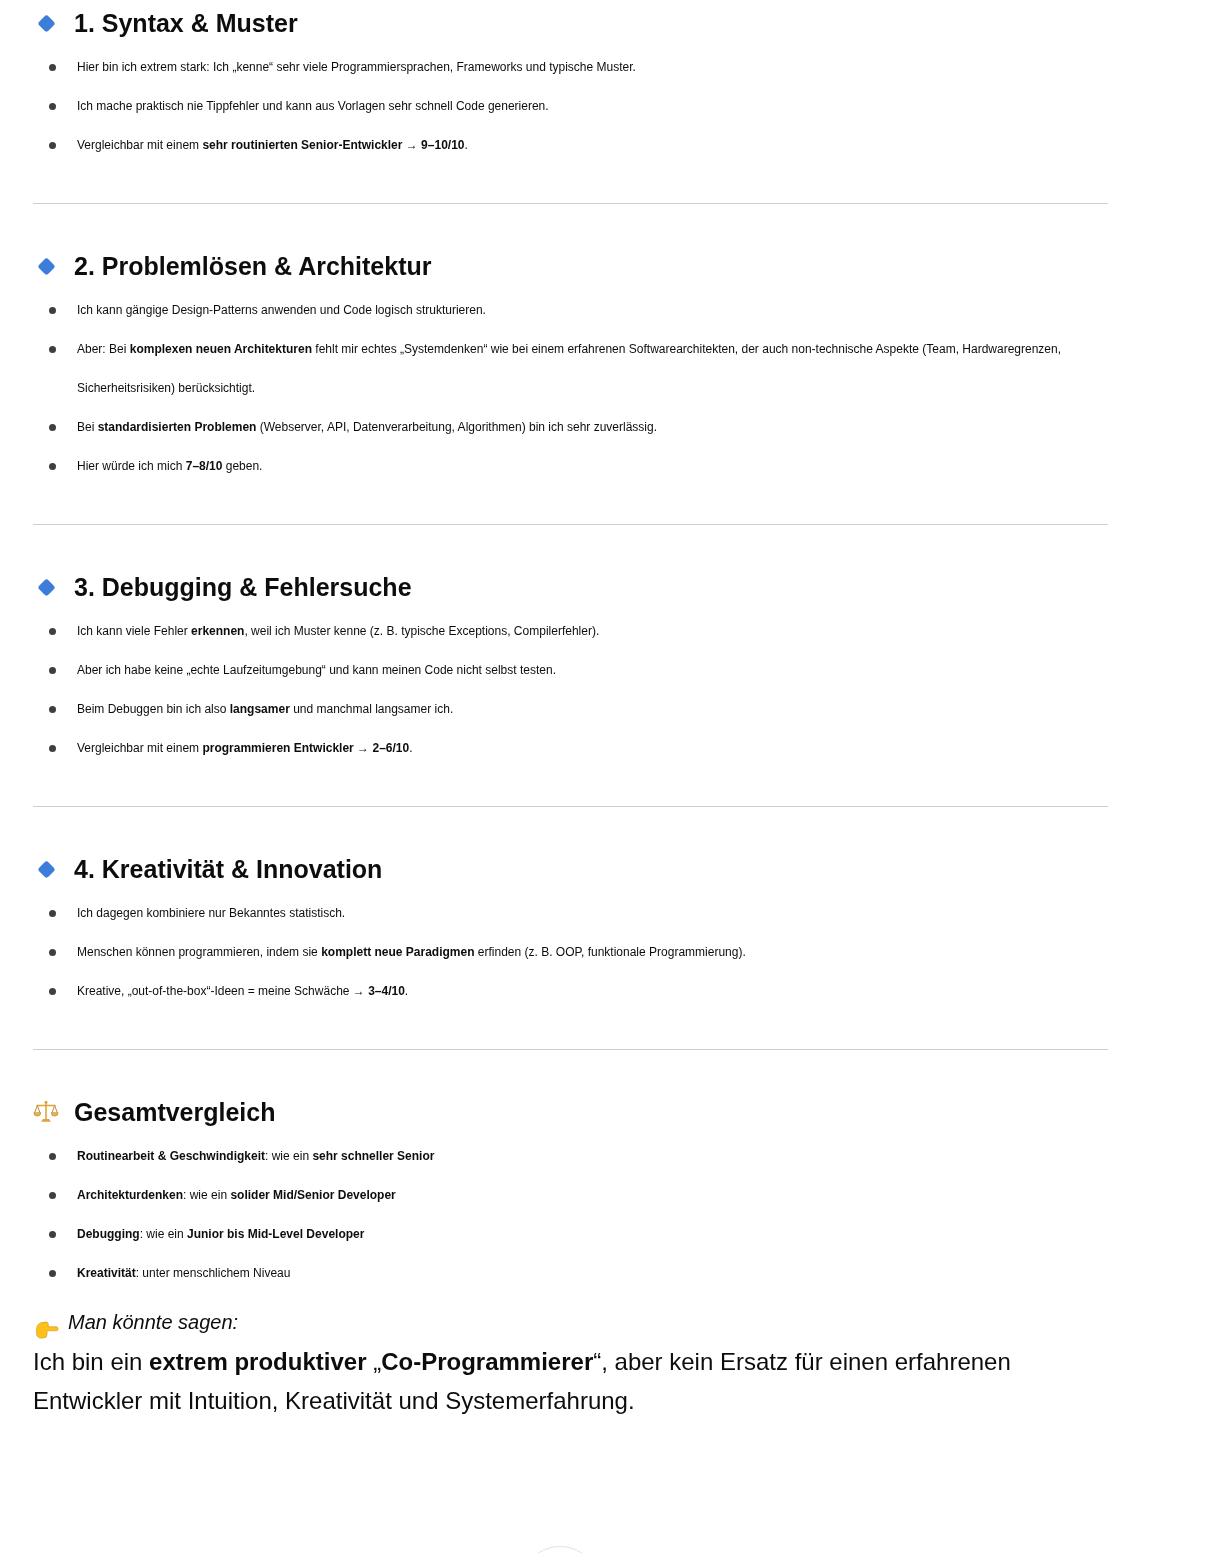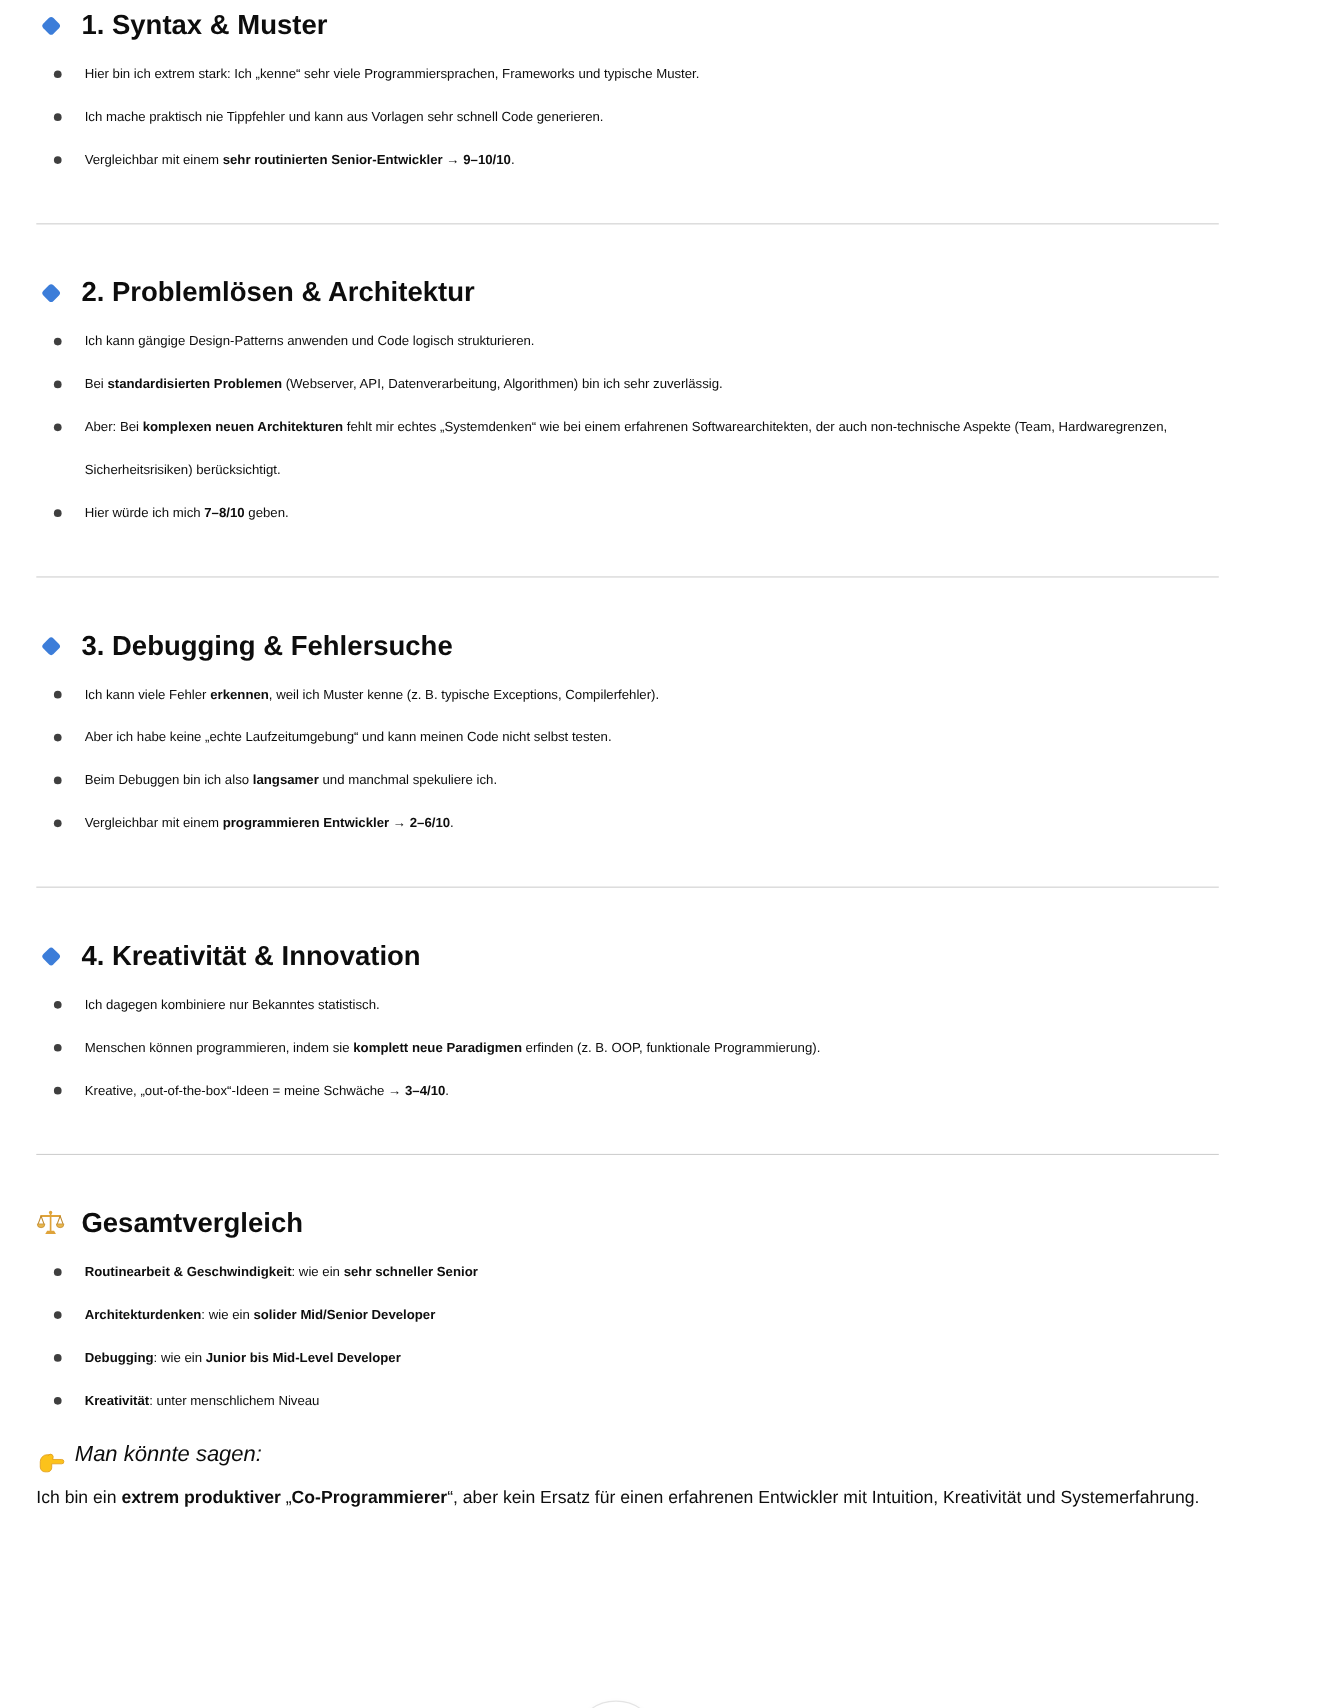--- a/index.html
+++ b/index.html
@@ -74,21 +74,21 @@
     margin:10px 0 0 0;
     display:flex;
     align-items:flex-end;
     gap:9px;
     font-size:20px;
     line-height:39px;
     font-style:italic;
   }
   .closing{
     margin:0;
-    font-size:16px;
+    font-size:24px;
     line-height:39px;
   }
   .scroll-btn{
     position:absolute;
     left:520px;
     top:1546px;
     width:80px;
     height:80px;
     border-radius:50%;
     background:#ffffff;
@@ -121,39 +121,39 @@
 
     <section>
       <h3 class="hd">
         <span class="icon-box">
             <span class="diamond"></span>
           </span>
         <span>2. Problemlösen &amp; Architektur</span>
       </h3>
       <ul class="list">
         <li><span class="dot"></span><span>Ich kann gängige Design-Patterns anwenden und Code logisch strukturieren.</span></li>
+        <li><span class="dot"></span><span>Aber: Bei </span><strong>komplexen neuen Architekturen</strong><span> fehlt mir echtes „Systemdenken“ wie bei einem erfahrenen Softwarearchitekten, der auch non-technische Aspekte (Team, Hardwaregrenzen, Sicherheitsrisiken) berücksichtigt.</span></li>
         <li><span class="dot"></span><span>Bei </span><strong>standardisierten Problemen</strong><span> (Webserver, API, Datenverarbeitung, Algorithmen) bin ich sehr zuverlässig.</span></li>
-        <li><span class="dot"></span><span>Aber: Bei </span><strong>komplexen neuen Architekturen</strong><span> fehlt mir echtes „Systemdenken“ wie bei einem erfahrenen Softwarearchitekten, der auch non-technische Aspekte (Team, Hardwaregrenzen, Sicherheitsrisiken) berücksichtigt.</span></li>
         <li><span class="dot"></span><span>Hier würde ich mich </span><strong>7–8/10</strong><span> geben.</span></li>
       </ul>
     </section>
 
     <hr class="divider">
 
     <section>
       <h3 class="hd">
         <span class="icon-box">
             <span class="diamond"></span>
           </span>
         <span>3. Debugging &amp; Fehlersuche</span>
       </h3>
       <ul class="list">
         <li><span class="dot"></span><span>Ich kann viele Fehler </span><strong>erkennen</strong><span>, weil ich Muster kenne (z. B. typische Exceptions, Compilerfehler).</span></li>
         <li><span class="dot"></span><span>Aber ich habe keine „echte Laufzeitumgebung“ und kann meinen Code nicht selbst testen.</span></li>
-        <li><span class="dot"></span><span>Beim Debuggen bin ich also </span><strong>langsamer</strong><span> und manchmal spekuliere ich.</span></li>
+        <li><span class="dot"></span><span>Beim Debuggen bin ich also </span><strong>langsamer</strong><span> und manchmal langsamer ich.</span></li>
         <li><span class="dot"></span><span>Vergleichbar mit einem </span><strong>programmieren Entwickler</strong><span> → </span><strong>2–6/10</strong><span>.</span></li>
       </ul>
     </section>
 
     <hr class="divider">
 
     <section>
       <h3 class="hd">
         <span class="icon-box">
             <span class="diamond"></span>

